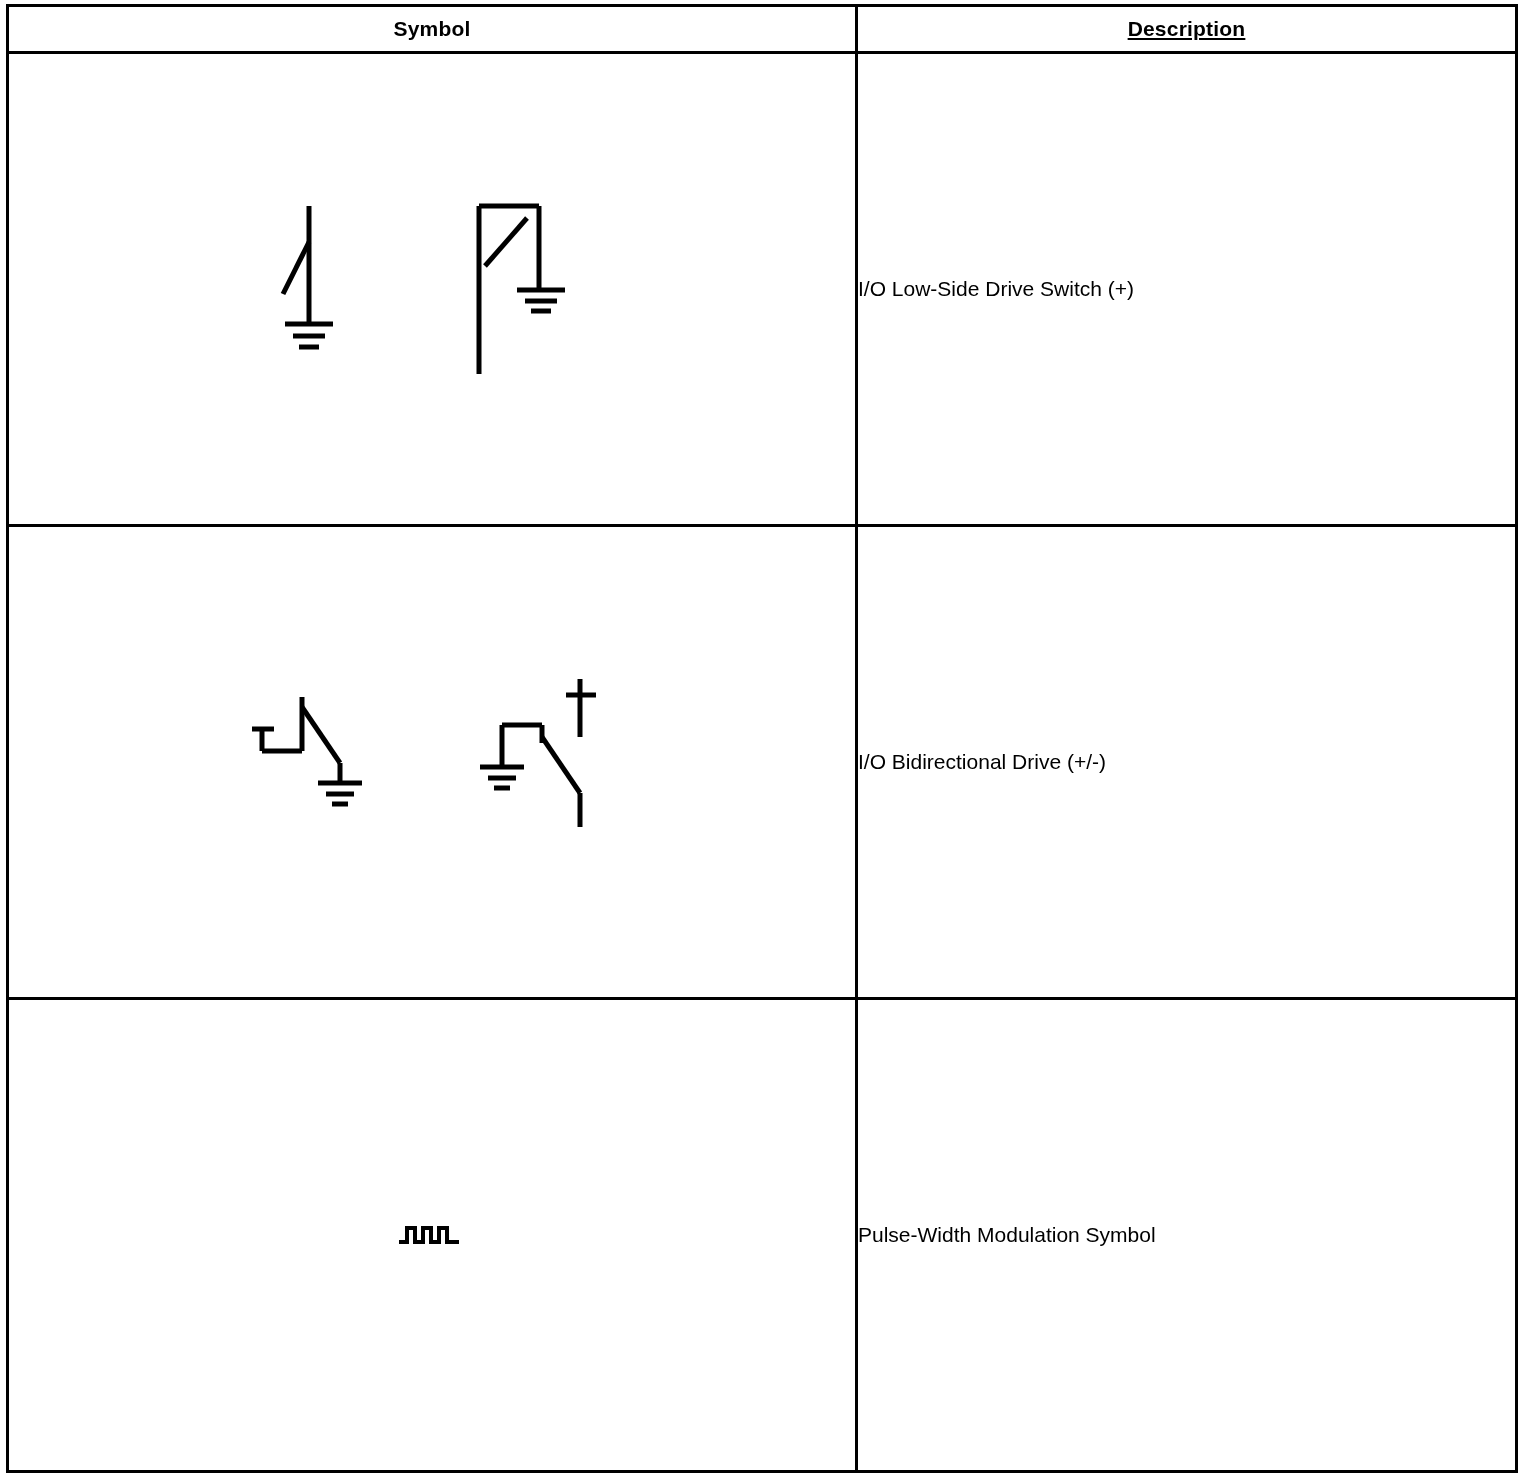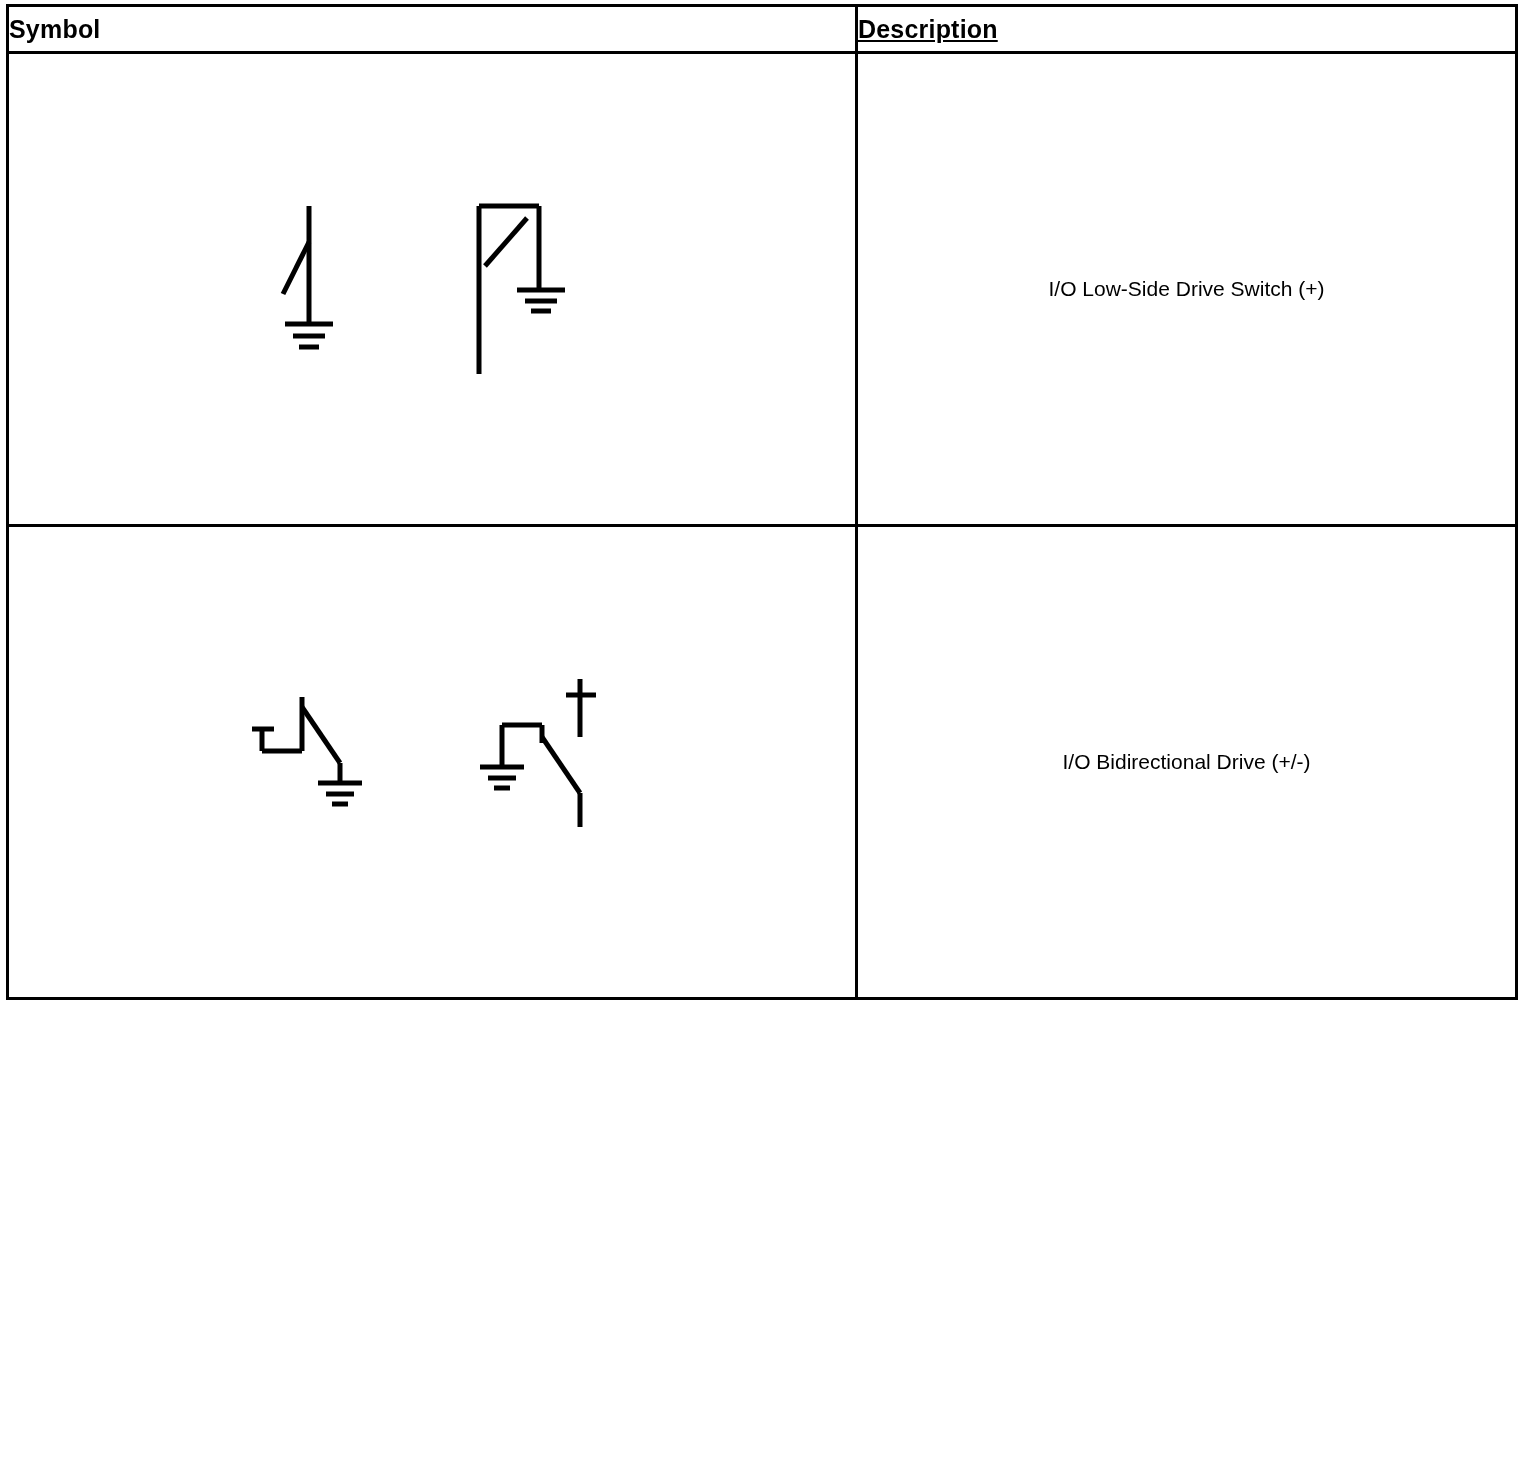--- a/index.html
+++ b/index.html
@@ -30,33 +30,33 @@
   table.symbol-table td {
     border: 3px solid #000000;
     padding: 0;
     vertical-align: middle;
   }
   th.col-symbol, td.cell-symbol { width: 846px; }
   th.col-desc,   td.cell-desc   { width: 657px; text-decoration: underline; }
 
   th {
     height: 44px;
-    font-size: 25px;
+    font-size: 21px;
     font-weight: bold;
-    text-align: left;
+    text-align: center;
     letter-spacing: 0.2px;
   }
   td.cell-symbol {
     height: 470px;
     text-align: center;
   }
   td.cell-desc {
     padding-left: 18px;
     font-size: 21px;
-    text-align: center;
+    text-align: left;
   }
   .sym-wrap {
     display: flex;
     align-items: center;
     justify-content: center;
     gap: 96px;
     width: 100%;
   }
   .sym-wrap.single { gap: 0; }
   svg { display: block; }
@@ -150,17 +150,31 @@
               <path class="stroke" d="M86 28 L116 28"></path>
             </svg>
 
           </div>
         </td>
         <td class="cell-desc">
           <span class="desc-text">I/O Bidirectional Drive (+/-)</span>
         </td>
       </tr>
 
+      <tr>
+        <td class="cell-symbol">
+          <div class="sym-wrap single">
+
+            <svg width="70" height="30" viewBox="0 0 70 30">
+              <path class="stroke-thin" d="M2 22 L10 22 L10 8 L18 8 L18 22 L26 22 L26 8 L34 8 L34 22 L42 22 L42 8 L50 8 L50 22 L62 22"></path>
+            </svg>
+
+          </div>
+        </td>
+        <td class="cell-desc">
+          <span class="desc-text">Pulse-Width Modulation Symbol</span>
+        </td>
+      </tr>
 
     </tbody>
   </table>
 
 </div>
 
 </body></html>

